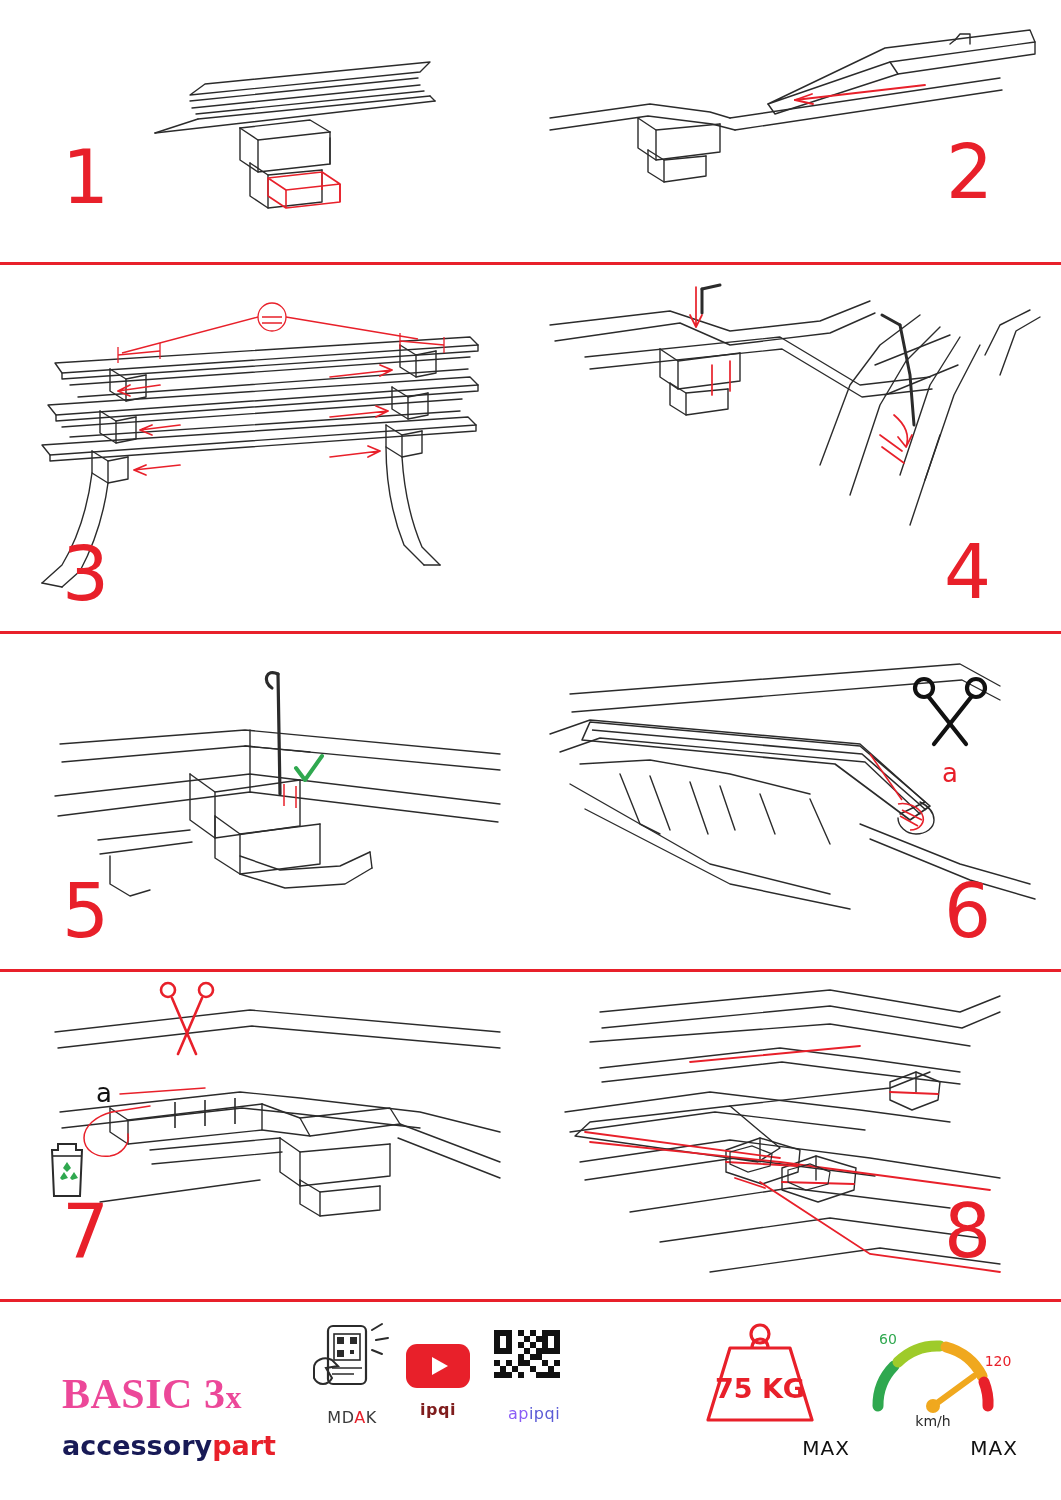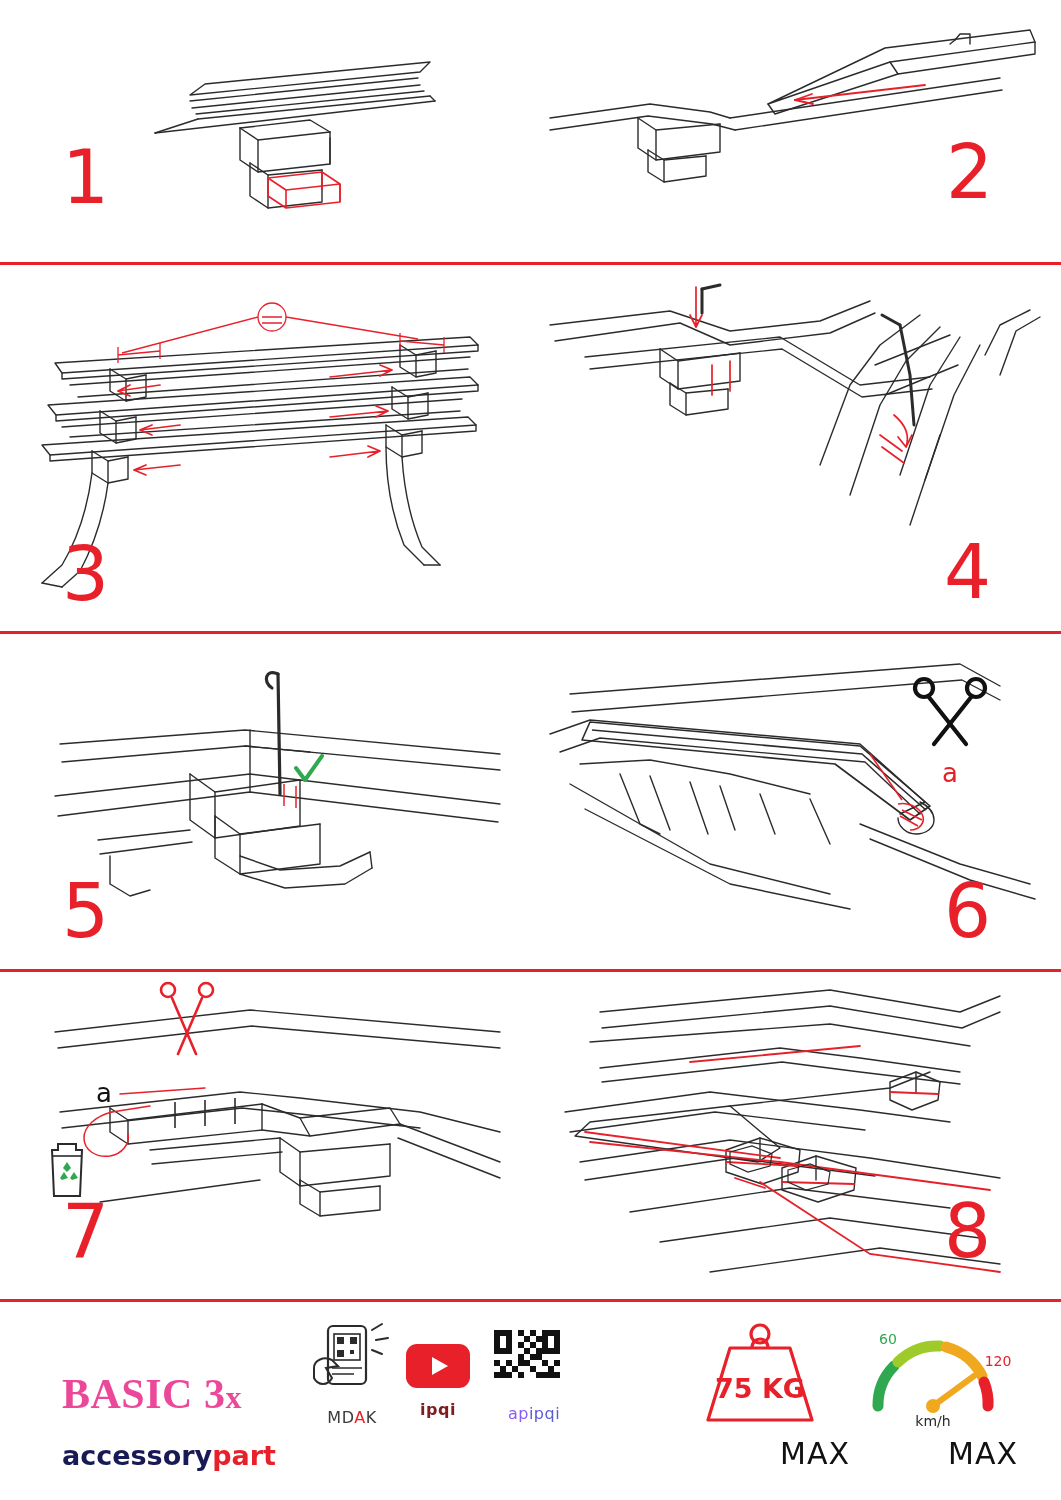--- a/index.html
+++ b/index.html
@@ -75,21 +75,21 @@
     font-size: 42px;
     letter-spacing: 0.5px;
     color: #ec4899;
     line-height: 48px;
     margin-top: 40px;
   }
   .brand-basic .x {
     font-size: 32px;
   }
   .brand-accessory {
-    margin-top: 20px;
+    margin-top: 10px;
     font-family: "DejaVu Sans", sans-serif;
     font-weight: 700;
     font-size: 27px;
     line-height: 30px;
     letter-spacing: 0px;
   }
   .brand-accessory .a { color: #181a56; }
   .brand-accessory .p { color: #e8202a; }
 
   .logo-item {
@@ -107,21 +107,21 @@
   .cap-ipqi { color: #7f1d1d; font-weight: 700; }
   .cap-apline { color: #5b5bd6; font-weight: 400; }
   .cap-apline .dark { color: #8b5cf6; }
 
   .max-item {
     position: absolute;
     text-align: right;
   }
   .max-label {
     font-family: "DejaVu Sans", sans-serif;
-    font-size: 30px;
+    font-size: 20px;
     letter-spacing: 1px;
     color: #111;
     margin-top: 4px;
   }
   .kg-text {
     font-family: "DejaVu Sans", sans-serif;
     font-size: 27px;
     font-weight: 700;
     fill: #e8202a;
   }

